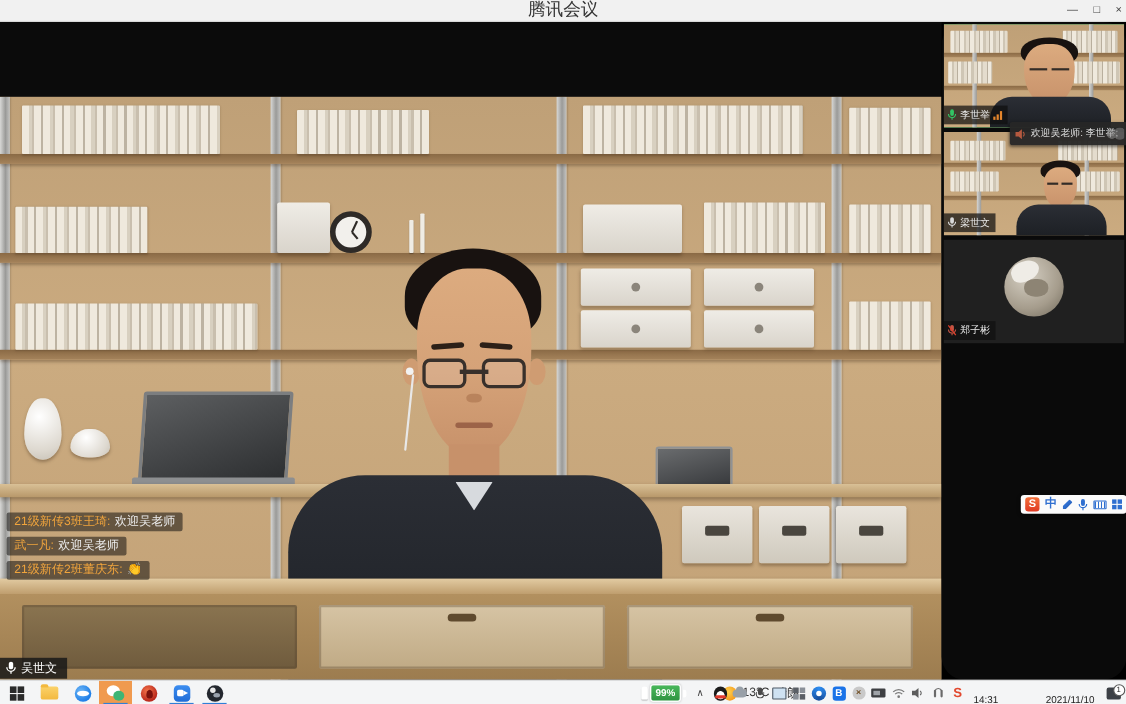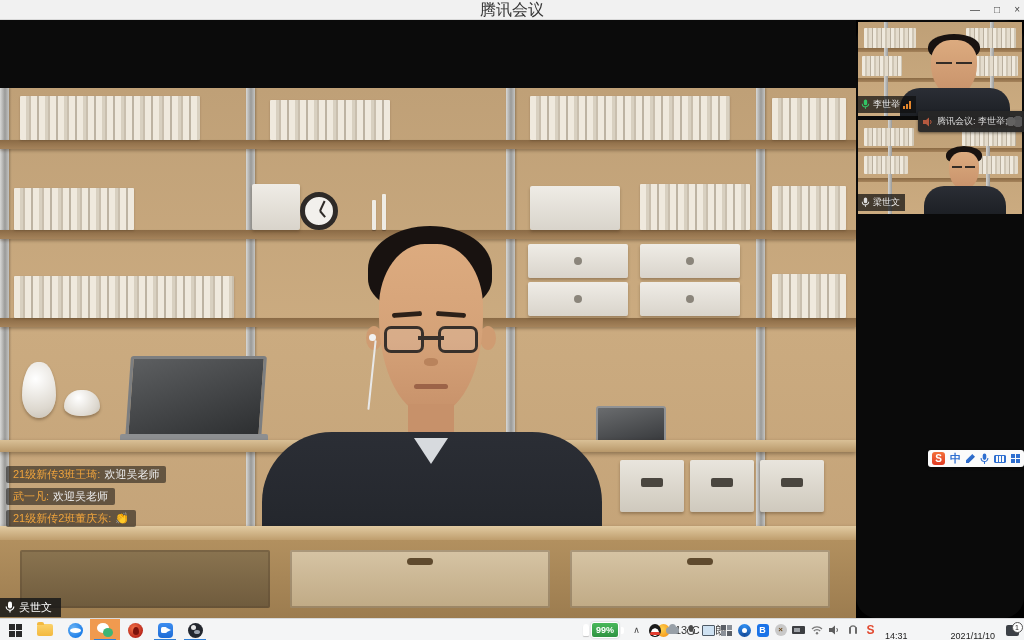--- a/index.html
+++ b/index.html
@@ -347,21 +347,21 @@
     </svg>
     <span>吴世文</span>
   </div>
 </div>
 
 <div class="toast">
   <svg width="10" height="10" viewBox="0 0 10 10">
     <polygon points="0,3 3,3 6,0.5 6,9.5 3,7 0,7" fill="#b5593f"></polygon>
     <path d="M7 3a2.4 2.4 0 0 1 0 4" fill="none" stroke="#b5593f" stroke-width="1"></path>
   </svg>
-  <span>腾讯会议: 李世举;</span>
+  <span>欢迎吴老师: 李世举;</span>
   <div class="wm"></div>
 </div>
 
 <div class="sidebar">
 
   <div class="thumb active">
     <div class="mini-bg"></div>
     <div class="m-board" style="top:26px;"></div>
     <div class="m-board" style="top:56px;"></div>
     <div class="m-pole" style="left:26px;"></div>
@@ -408,20 +408,35 @@
     <div class="tile-label">
       <svg width="9" height="11" viewBox="0 0 10 13">
         <rect x="3" y="0.5" width="4" height="7" rx="2" fill="#dadada"></rect>
         <path d="M1.2 5.5a3.8 3.8 0 0 0 7.6 0" fill="none" stroke="#dadada" stroke-width="1.2"></path>
         <line x1="5" y1="9.6" x2="5" y2="11.6" stroke="#dadada" stroke-width="1.2"></line>
       </svg>
       <span>梁世文</span>
     </div>
   </div>
 
+  <div class="thumb">
+    <div class="avatar av-cat">
+        <i></i>
+        <b></b>
+      </div>
+    <div class="tile-label">
+      <svg width="9" height="11" viewBox="0 0 10 13">
+        <rect x="3" y="0.5" width="4" height="7" rx="2" fill="#c65544"></rect>
+        <path d="M1.2 5.5a3.8 3.8 0 0 0 7.6 0" fill="none" stroke="#c65544" stroke-width="1.2"></path>
+        <line x1="5" y1="9.6" x2="5" y2="11.6" stroke="#c65544" stroke-width="1.2"></line>
+        <line x1="1" y1="1" x2="9" y2="11.5" stroke="#e0402c" stroke-width="1.3"></line>
+      </svg>
+      <span>郑子彬</span>
+    </div>
+  </div>
 
 
 
 </div>
 
 <div class="ime">
   <span class="ime-logo">S</span>
   <span class="ime-zh">中</span>
   <span class="ime-pen"></span>
   <svg width="9" height="12" viewBox="0 0 10 13">

